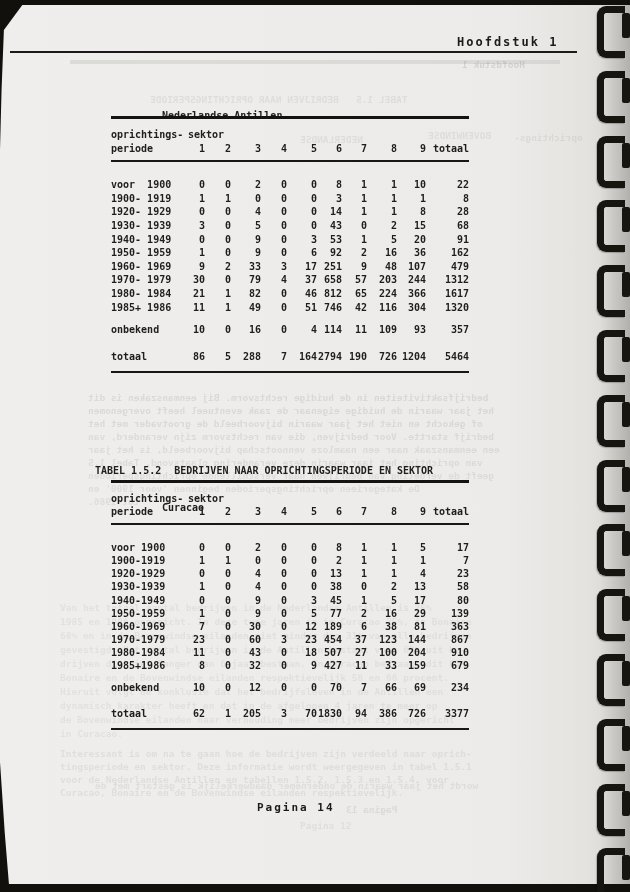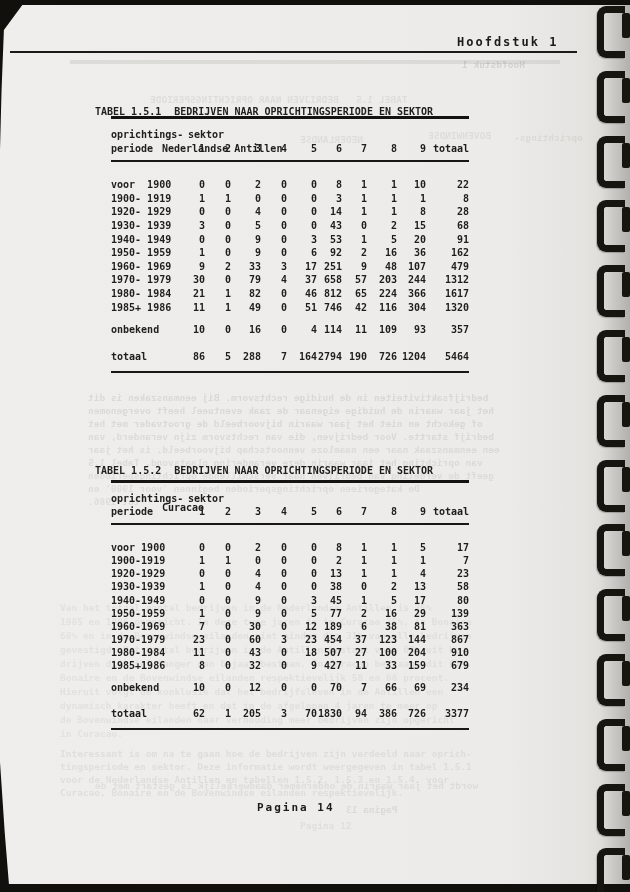--- a/index.html
+++ b/index.html
@@ -96,21 +96,20 @@
       <span class="ghost" style="left:60px;top:783px;opacity:0.12;">Curacao, Bonaire en de Bovenwindse eilanden respektievelijk.</span>
       <span class="ghost" style="left:95px;top:776px;opacity:0.12;transform:scaleX(-1);">wordt het jaar waarin de ondernemer daadwerkelijk is gestart met de</span>
       <span class="ghost" style="left:346px;top:800px;opacity:0.15;transform:scaleX(-1);">Pagina 13</span>
       <span class="ghost" style="left:300px;top:816px;opacity:0.11;">Pagina 12</span>
     </div>
 
   <div class="chapter">Hoofdstuk 1</div>
   <div class="chapter-rule"></div>
 
   <div class="ttl" id="ttl1">
-    <div><span>TABEL 1.5.1</span><span class="gap"></span><span>BEDRIJVEN NAAR OPRICHTINGSPERIODE EN SEKTOR</span></div>
     <div class="line2">Nederlandse Antillen</div>
   </div>
 
   <div class="dtable" id="table1">
       <div class="rule thick"></div>
       <div class="tr hdr1"><span class="lab">oprichtings-</span><span class="sektor">sektor</span></div>
       <div class="tr"><span class="lab">periode</span><span class="cell" style="width:24px">1</span><span class="cell" style="width:26px">2</span><span class="cell" style="width:30px">3</span><span class="cell" style="width:26px">4</span><span class="cell" style="width:30px">5</span><span class="cell" style="width:25px">6</span><span class="cell" style="width:25px">7</span><span class="cell" style="width:30px">8</span><span class="cell" style="width:29px">9</span><span class="cell" style="width:43px">totaal</span></div>
       <div class="rule mid"></div>
       <div class="tr row first"><span class="lab">voor  1900</span><span class="cell" style="width:24px">0</span><span class="cell" style="width:26px">0</span><span class="cell" style="width:30px">2</span><span class="cell" style="width:26px">0</span><span class="cell" style="width:30px">0</span><span class="cell" style="width:25px">8</span><span class="cell" style="width:25px">1</span><span class="cell" style="width:30px">1</span><span class="cell" style="width:29px">10</span><span class="cell" style="width:43px">22</span></div>
       <div class="tr row"><span class="lab">1900- 1919</span><span class="cell" style="width:24px">1</span><span class="cell" style="width:26px">1</span><span class="cell" style="width:30px">0</span><span class="cell" style="width:26px">0</span><span class="cell" style="width:30px">0</span><span class="cell" style="width:25px">3</span><span class="cell" style="width:25px">1</span><span class="cell" style="width:30px">1</span><span class="cell" style="width:29px">1</span><span class="cell" style="width:43px">8</span></div>

